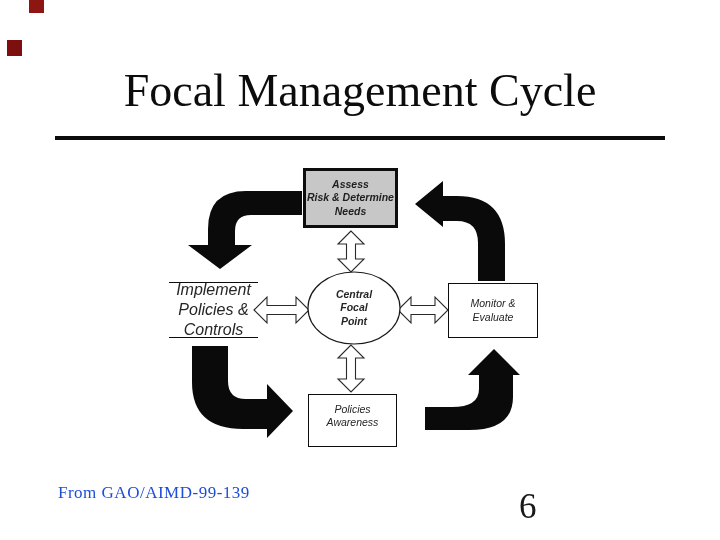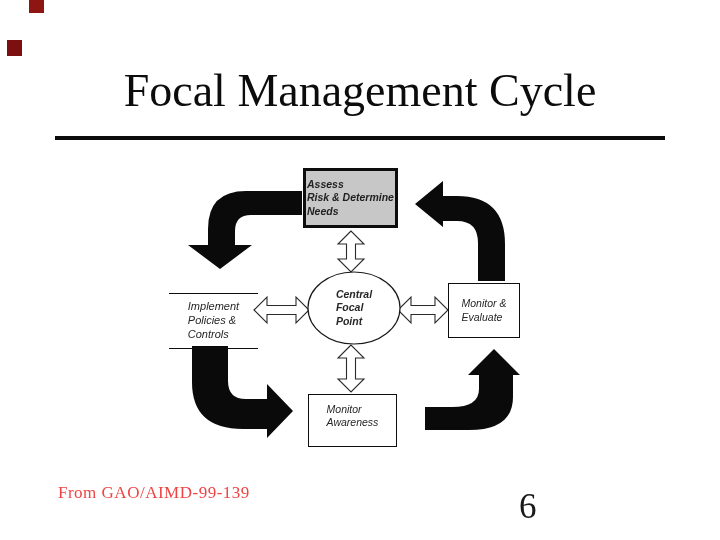--- a/index.html
+++ b/index.html
@@ -6,32 +6,32 @@
   .slide{position:relative;width:720px;height:540px;background:#ffffff;overflow:hidden;
          font-family:"Liberation Sans",sans-serif;}
   .decor{position:absolute;}
   .decor-top{left:29px;top:0;width:15px;height:13px;background:#8e1612;}
   .decor-left{left:7px;top:40px;width:15px;height:16px;background:#7c1010;}
   .title{position:absolute;left:0;right:0;top:64px;text-align:center;
          font-family:"Liberation Serif",serif;font-size:46px;color:#0c0c0c;white-space:nowrap;}
   .rule{position:absolute;left:55px;top:136px;width:610px;height:4px;background:#0c0c0c;}
   .diagram-svg{position:absolute;left:0;top:0;width:720px;height:540px;}
   .node{position:absolute;display:flex;align-items:center;justify-content:center;
-        font-style:italic;color:#262626;box-sizing:border-box;
+        text-align:center;font-style:italic;color:#262626;box-sizing:border-box;
         white-space:pre-line;line-height:1.25;}
   .node-assess{left:303px;top:168px;width:95px;height:60px;background:#c7c7c7;
                border:3px solid #0d0d0d;font-weight:bold;font-size:10.5px;color:#1f1f1f;}
-  .node-implement{left:169px;top:293px;width:89px;height:56px;
-                  border-top:1.5px solid #0d0d0d;border-bottom:1.5px solid #0d0d0d;font-size:11px;}
-  .node-monitor{left:448px;top:283px;width:72px;height:55px;border:1.5px solid #0d0d0d;font-size:10.5px;}
+  .node-implement{left:169px;top:282px;width:89px;height:56px;
+                  border-top:1.5px solid #0d0d0d;border-bottom:1.5px solid #0d0d0d;font-size:16px;}
+  .node-monitor{left:448px;top:283px;width:90px;height:55px;border:1.5px solid #0d0d0d;font-size:10.5px;}
   .node-promote{left:308px;top:394px;width:89px;height:53px;border:1.5px solid #0d0d0d;
                 font-size:10.5px;align-items:flex-start;padding-top:8px;}
   .node-center{left:314px;top:286px;width:80px;height:44px;font-size:10.5px;font-weight:bold;}
   .source{position:absolute;left:58px;top:483px;font-family:"Liberation Serif",serif;
-          font-size:17px;letter-spacing:0.5px;color:#ef4444;white-space:nowrap;}
+          font-size:17px;letter-spacing:0.5px;color:#1d4ed8;white-space:nowrap;}
   .pagenum{position:absolute;left:519px;top:487px;font-family:"Liberation Serif",serif;
            font-size:35px;color:#1a1a1a;}
 </style>
 </head>
 <body>
 
 <div class="slide">
 
   <div class="decor decor-top"></div>
   <div class="decor decor-left"></div>
@@ -55,21 +55,21 @@
   </svg>
 
   <div class="node node-assess">Assess
 Risk &amp; Determine
 Needs</div>
   <div class="node node-implement">Implement
 Policies &amp;
 Controls</div>
   <div class="node node-monitor">Monitor &amp;
 Evaluate</div>
-  <div class="node node-promote">Monitor
+  <div class="node node-promote">Policies
 Awareness</div>
   <div class="node node-center">Central
 Focal
 Point</div>
 
   <div class="source">From GAO/AIMD-99-139</div>
   <div class="pagenum">6</div>
 
 </div>
 

